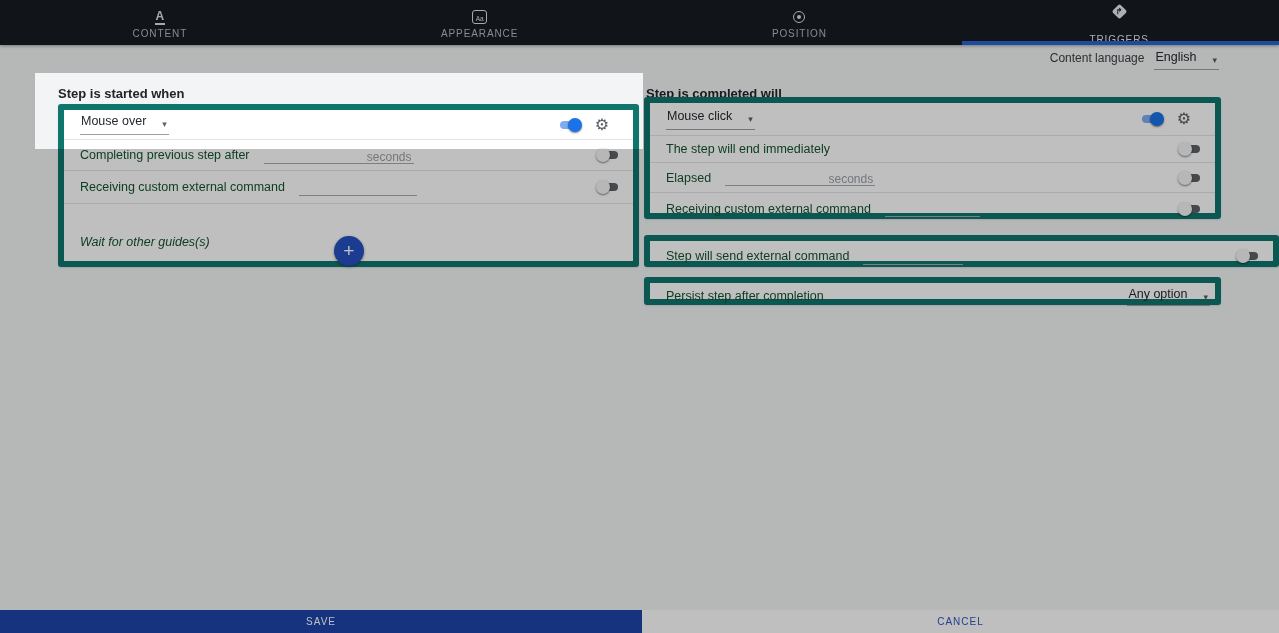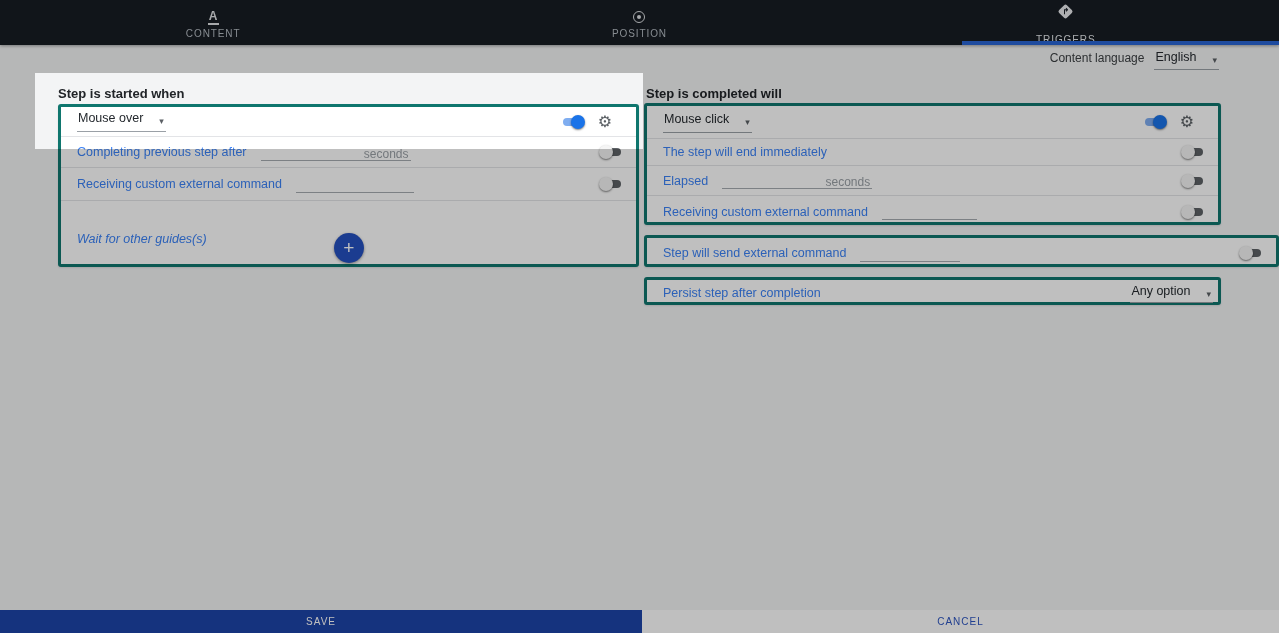--- a/index.html
+++ b/index.html
@@ -28,24 +28,24 @@
   .ic-triggers .arrow{position:absolute;left:0;top:0;width:17px;height:17px;display:flex;align-items:center;justify-content:center;font-size:8px;font-weight:bold;color:#171c23;}
   #active-tab-line{position:absolute;left:962px;bottom:0;width:317px;height:4px;background:#2864d5;}
   
   #langbar{position:absolute;top:50px;right:60px;display:flex;align-items:flex-end;gap:10px;z-index:1;}
   #langbar .llabel{font-size:12px;color:#3c4043;padding-bottom:5px;}
   .dd{display:inline-flex;align-items:flex-end;border-bottom:1px solid #9aa0a6;padding:0 2px 4px 1px;cursor:pointer;}
   .dd .dval{font-size:12.5px;color:#24292e;line-height:1.2;}
   .dd .caret{font-size:9px;color:#5b6065;margin-left:16px;line-height:1;}
   
   .panel-title{position:absolute;font-size:13px;font-weight:bold;color:#212428;z-index:1;}
-  .card{position:absolute;background:#fff;border:3px solid #0f766e;border-radius:3px;box-shadow:0 1px 2px rgba(0,0,0,.10);z-index:1;}
+  .card{position:absolute;background:#fff;border:6px solid #0f766e;border-radius:3px;box-shadow:0 1px 2px rgba(0,0,0,.10);z-index:1;}
   .row{display:flex;align-items:center;padding:0 13px 0 16px;border-bottom:1px solid #e3e4e7;position:relative;}
   .row.last{border-bottom:none;}
-  .row .rlabel{font-size:12.5px;color:#3b82f6;white-space:nowrap;}
+  .row .rlabel{font-size:12.5px;color:#14532d;white-space:nowrap;}
   .controls{margin-left:auto;display:flex;align-items:center;gap:13px;}
   
   .switch{position:relative;width:24px;height:14px;flex:none;cursor:pointer;margin-left:auto;}
   .switch .track{position:absolute;left:2px;right:2px;top:3px;height:8px;border-radius:4px;background:#5e6266;}
   .switch .knob{position:absolute;left:0;top:0;width:14px;height:14px;border-radius:50%;background:#f5f5f5;box-shadow:0 1px 2px rgba(0,0,0,.5);}
   .switch.on .track{background:#7fadf0;}
   .switch.on .knob{left:auto;right:0;background:#1a73e8;}
   .gear{font-size:16px;color:#5b6065;line-height:1;cursor:pointer;flex:none;}
   
   .input-line{border-bottom:1px solid #a6abb0;margin-left:14px;flex:none;height:17px;}
@@ -71,20 +71,28 @@
 
   <div id="topbar">
     <div class="tab">
       <span class="icwrap">
           <span class="ic-content">A</span>
         </span>
       <span class="tlabel">CONTENT</span>
     </div>
     <div class="tab">
       <span class="icwrap">
+          <span class="ic-appearance">
+            <span>Aa</span>
+          </span>
+        </span>
+      <span class="tlabel">APPEARANCE</span>
+    </div>
+    <div class="tab">
+      <span class="icwrap">
           <span class="ic-position"></span>
         </span>
       <span class="tlabel">POSITION</span>
     </div>
     <div class="tab active">
       <span class="icwrap ic-triggers">
         <span class="diamond"></span>
           <span class="arrow">↱</span>
       </span>
       <span class="tlabel">TRIGGERS</span>
@@ -135,21 +143,21 @@
           <span class="knob"></span>
         </span>
     </div>
     <div class="row last" style="height:67px;align-items:center;font-style:italic;">
       <span class="rlabel" style="padding-top:9px;">Wait for other guides(s)</span>
       <span class="plus-btn">+</span>
     </div>
   </div>
 
   <div class="panel-title" style="left:646px;top:86px;">Step is completed will</div>
-  <div class="card" style="left:644px;top:103px;width:577px;height:122px;">
+  <div class="card" style="left:644px;top:97px;width:577px;height:122px;">
     <div class="row" style="height:33px;padding-right:24px;">
       <span class="dd" style="padding-bottom:5px;">
         <span class="dval">Mouse click</span>
         <span class="caret">▾</span>
       </span>
       <span class="controls">
         <span class="switch on">
             <span class="track"></span>
             <span class="knob"></span>
           </span>

